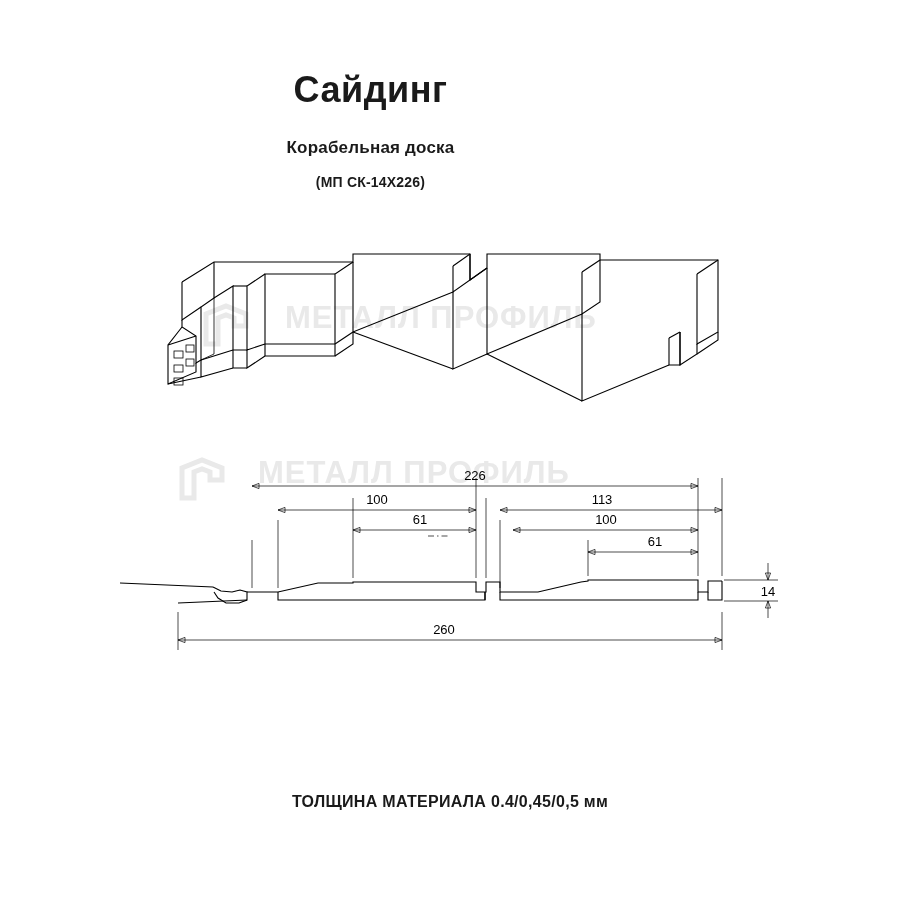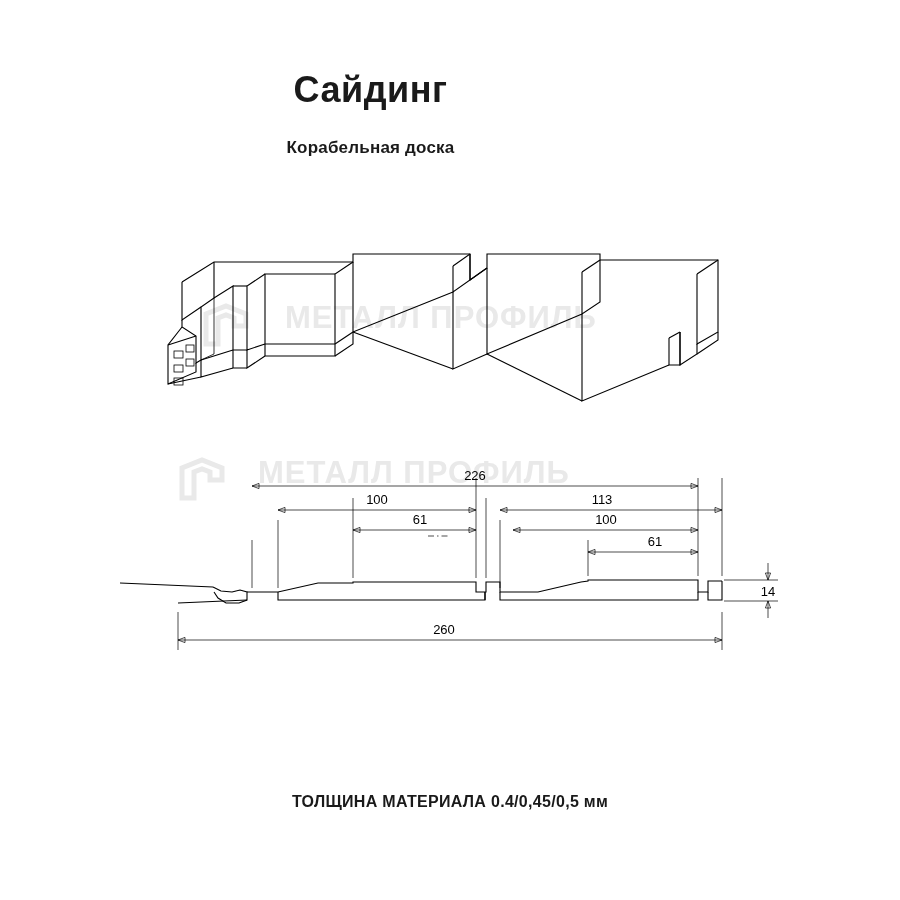--- a/index.html
+++ b/index.html
@@ -155,20 +155,21 @@
       <path d="M6 48 L6 18 L26 10 L46 18 L46 30 L34 30 L34 22 L26 19 L18 22 L18 48 Z" stroke="#e9e9e9" stroke-width="5" fill="none"></path>
     </svg>
     <svg class="wm-logo" style="left:176px; top:450px;" width="80" height="60" viewBox="0 0 80 60">
       <path d="M6 48 L6 18 L26 10 L46 18 L46 30 L34 30 L34 22 L26 19 L18 22 L18 48 Z" stroke="#e9e9e9" stroke-width="5" fill="none"></path>
     </svg>
   </div>
 
   <div class="header">
     <div class="title-main">Сайдинг</div>
     <div class="title-sub">Корабельная доска</div>
+    <div class="title-code">(МП СК-14Х226)</div>
   </div>
 
   <div class="iso-wrap">
     <svg width="900" height="190" viewBox="0 0 900 190">
 
       <path class="ln" d="M182,50 L214,30 L353,30 L353,22 L470,22 L470,48 L487,36 L487,22 L600,22 L600,28 L718,28 L718,100 L697,112 L697,42"></path>
       <path class="ln" d="M718,28 L697,42"></path>
       <path class="ln" d="M600,28 L600,70 L582,82 L582,40"></path>
       <path class="ln" d="M600,28 L582,40"></path>
       <path class="ln" d="M582,82 L487,122 L487,36"></path>

